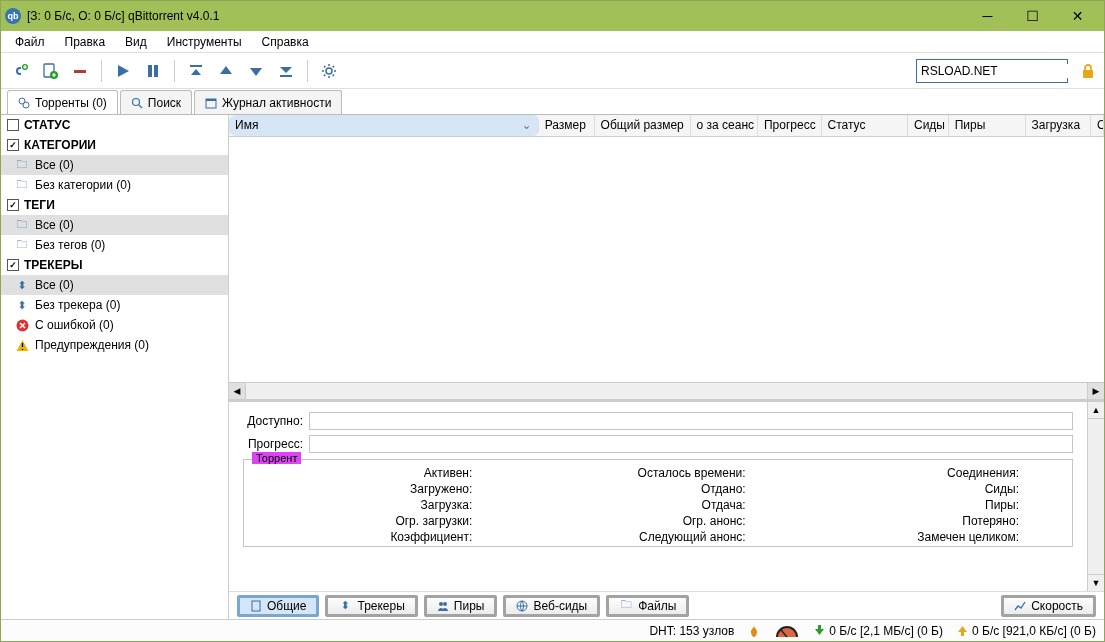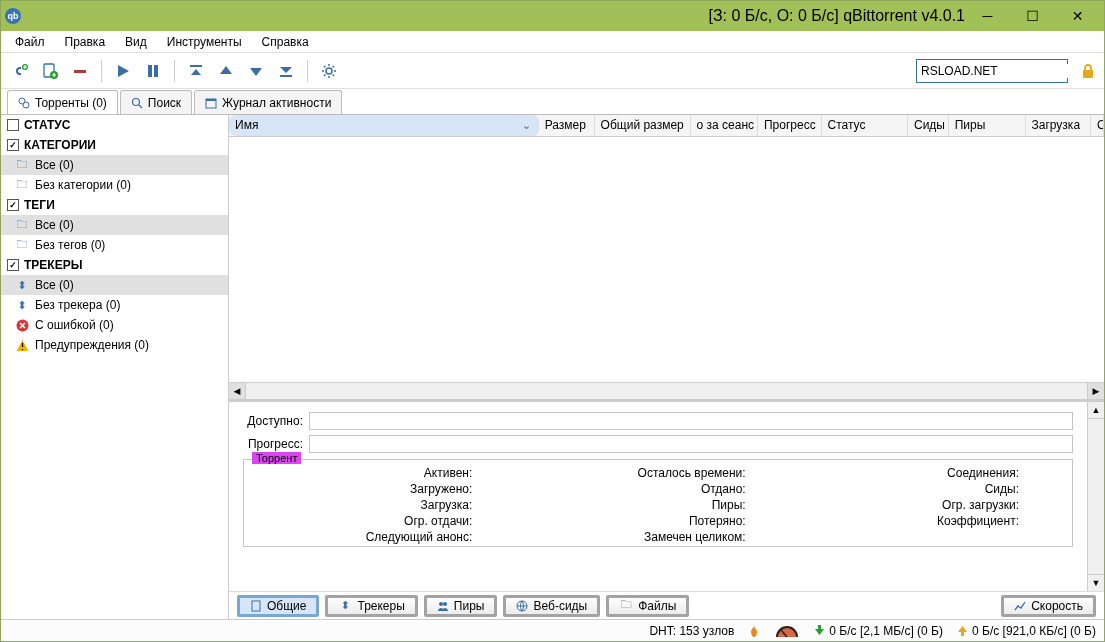--- a/index.html
+++ b/index.html
@@ -1,19 +1,19 @@
 <!DOCTYPE html>
 <html><head>
 <meta charset="utf-8">
 <style>
 * { margin: 0; padding: 0; box-sizing: border-box; font-family: "Segoe UI", Tahoma, sans-serif; font-size: 12px; }
 body { background: #fff; width: 1105px; height: 642px; overflow: hidden; display: flex; flex-direction: column; border: 1px solid #8da65c; }
 .titlebar { background: #a2c058; height: 30px; display: flex; align-items: center; padding: 0 4px; }
 .titlebar .qb-logo { width: 16px; height: 16px; background: #3874b3; border-radius: 50%; margin-right: 6px; display: flex; align-items: center; justify-content: center; color: #fff; font-size: 9px; font-weight: bold; }
-.titlebar .title { flex: 1; color: #000; font-size: 16px; text-align: right; }
+.titlebar .title { flex: 1; color: #000; font-size: 12px; }
 .titlebar .winbtn { width: 45px; height: 28px; display: flex; align-items: center; justify-content: center; font-size: 14px; cursor: pointer; }
 .menubar { background: #fff; height: 22px; display: flex; align-items: center; padding: 0 4px; border-bottom: 1px solid #e0e0e0; }
 .menubar .mitem { padding: 2px 10px; cursor: pointer; }
 .toolbar { background: #fff; height: 36px; display: flex; align-items: center; padding: 0 6px; border-bottom: 1px solid #e0e0e0; gap: 4px; }
 .toolbar .tbtn { width: 26px; height: 26px; display: flex; align-items: center; justify-content: center; cursor: pointer; color: #3a6ea5; }
 .toolbar .sep { width: 1px; height: 22px; background: #ccc; margin: 0 4px; }
 .toolbar .spacer { flex: 1; }
 .toolbar .search { width: 152px; height: 24px; border: 1px solid #3a6ea5; display: flex; align-items: center; padding: 0 4px; }
 .toolbar .search input { flex: 1; border: none; outline: none; font-size: 12px; }
 .toolbar .lock { width: 20px; height: 20px; color: #d4a017; margin-left: 6px; display:flex;align-items:center;justify-content:center; }
@@ -307,29 +307,33 @@
               </div>
             <div class="cell">
                 <div class="k">Сиды:</div>
                 <div class="v"></div>
               </div>
             <div class="cell">
                 <div class="k">Загрузка:</div>
                 <div class="v"></div>
               </div>
             <div class="cell">
+                <div class="k">Отдача:</div>
+                <div class="v"></div>
+              </div>
+            <div class="cell">
                 <div class="k">Пиры:</div>
                 <div class="v"></div>
               </div>
             <div class="cell">
                 <div class="k">Огр. загрузки:</div>
                 <div class="v"></div>
               </div>
             <div class="cell">
-                <div class="k">Огр. отдачи:</div>
+                <div class="k">Огр. анонс:</div>
                 <div class="v"></div>
               </div>
             <div class="cell">
                 <div class="k">Потеряно:</div>
                 <div class="v"></div>
               </div>
             <div class="cell">
                 <div class="k">Коэффициент:</div>
                 <div class="v"></div>
               </div>

